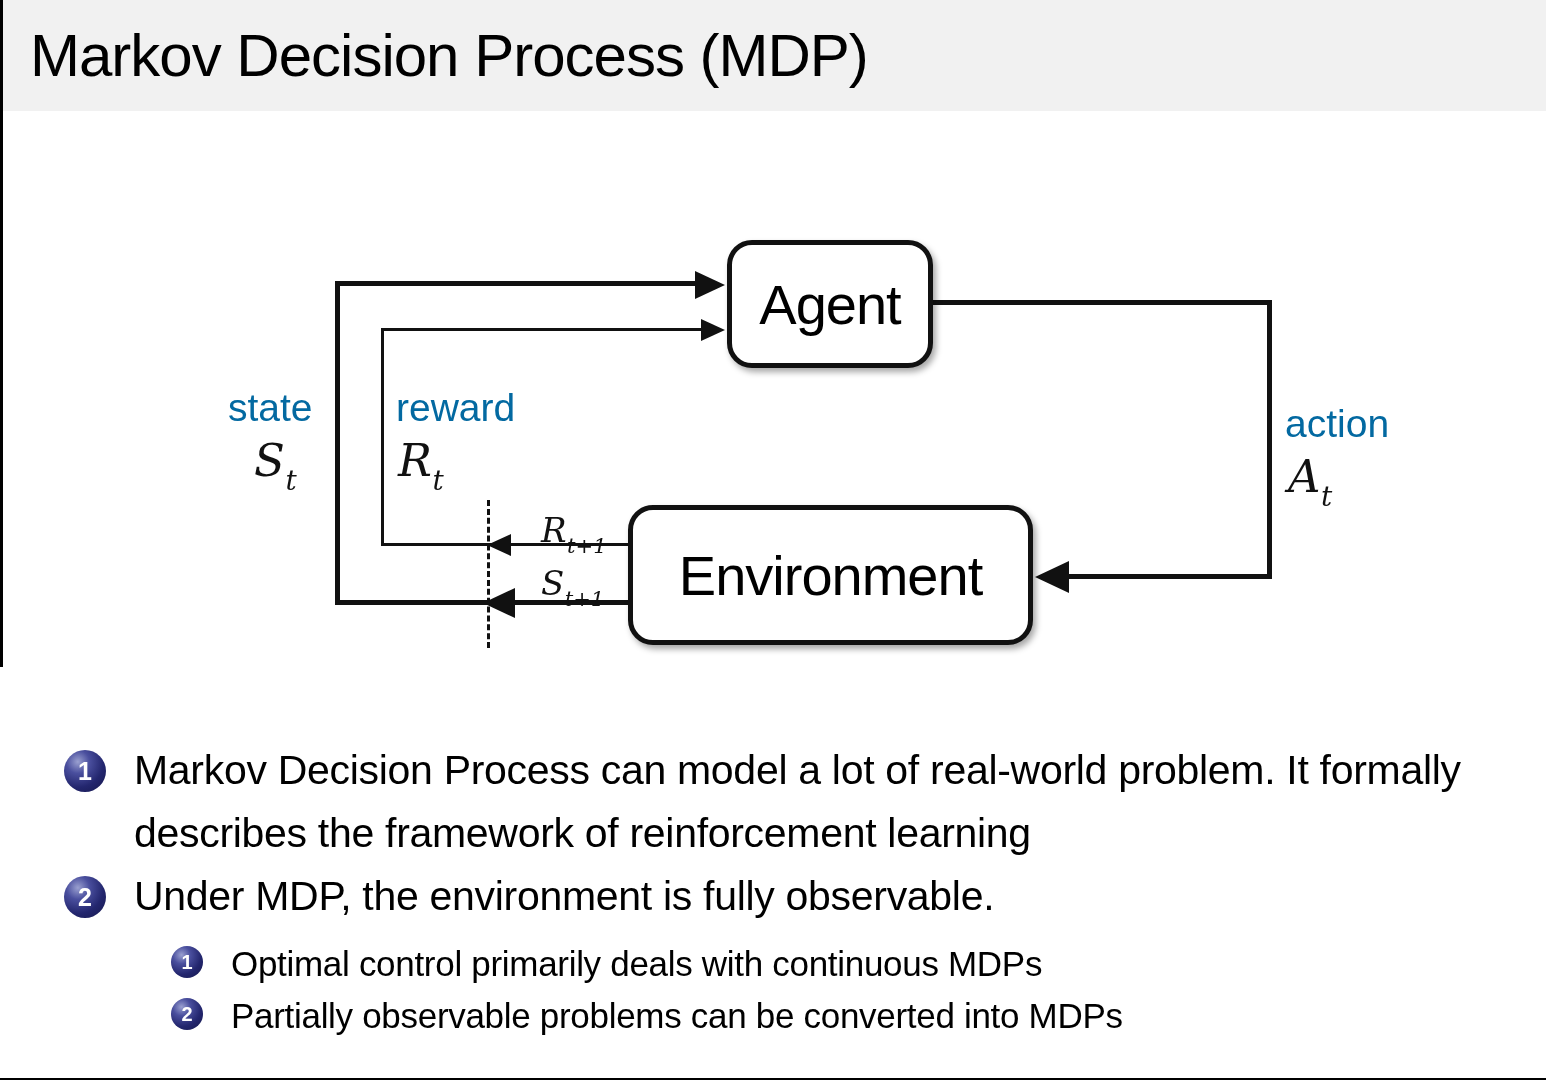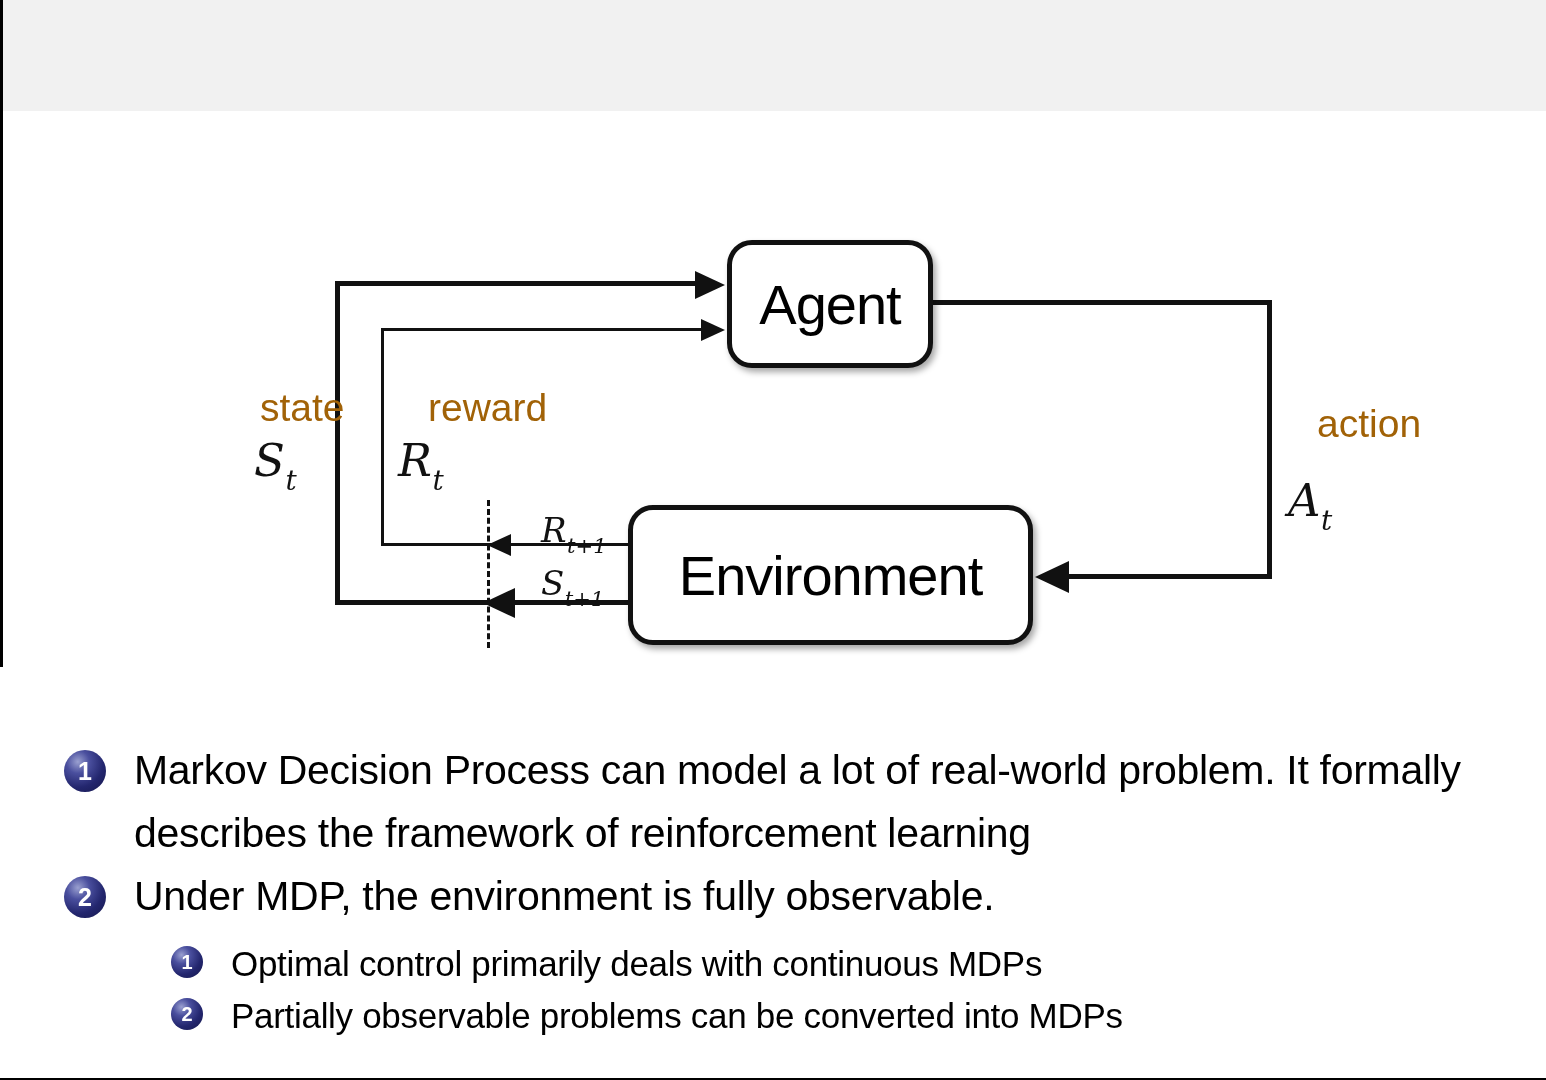--- a/index.html
+++ b/index.html
@@ -24,21 +24,21 @@
     box-shadow:3px 4px 6px rgba(0,0,0,0.35);z-index:10;
   }
   .node-label{font-size:56px;color:#000000;letter-spacing:-1px;}
   .arr{position:absolute;width:0;height:0;border-style:solid;z-index:5;}
   .arr-right-thick{border-width:14px 0 14px 30px;border-color:transparent transparent transparent #111;}
   .arr-right-thin{border-width:11px 0 11px 24px;border-color:transparent transparent transparent #111;}
   .arr-left-thin{border-width:11px 24px 11px 0;border-color:transparent #111 transparent transparent;}
   .arr-left-thick{border-width:15px 32px 15px 0;border-color:transparent #111 transparent transparent;}
   .arr-left-action{border-width:16px 34px 16px 0;border-color:transparent #111 transparent transparent;}
   .dash-line{position:absolute;width:0;border-left:3px dashed #111;}
-  .diag-label{position:absolute;font-size:39px;color:#a16207;white-space:nowrap;margin-left:32px;}
+  .diag-label{position:absolute;font-size:39px;color:#0369a1;white-space:nowrap;}
   .math{
     position:absolute;font-family:"DejaVu Serif",serif;font-style:italic;
     font-size:45px;color:#111;white-space:nowrap;
   }
   .math.small{font-size:34px;}
   .math sub{font-size:0.62em;font-style:italic;position:relative;bottom:-0.15em;left:0.02em;}
   
   .ball{
     position:absolute;border-radius:50%;color:#fff;display:flex;align-items:center;justify-content:center;
     background:radial-gradient(circle at 33% 28%, #9aa0d0 0%, #4a4f9e 28%, #23266e 62%, #15174a 100%);
@@ -49,20 +49,21 @@
   .btext{position:absolute;color:#000;}
   .btext.main{font-size:41px;line-height:63px;letter-spacing:-0.3px;}
   .btext.sub{font-size:35px;line-height:52px;letter-spacing:-0.3px;white-space:nowrap;}
 </style>
 </head>
 <body>
 
 <div id="slide">
 
   <div class="title-band"></div>
+  <div class="title-text">Markov Decision Process (MDP)</div>
 
   <div class="edge-left"></div>
   <div class="edge-bottom"></div>
 
   <div>
 
     <div class="ln" style="left:335px;top:281px;width:5px;height:324px;"></div>
     <div class="ln" style="left:335px;top:281px;width:360px;height:5px;"></div>
     <div class="ln" style="left:335px;top:600px;width:293px;height:5px;"></div>
     <div class="arr arr-right-thick" style="left:695px;top:271px;"></div>
@@ -91,21 +92,21 @@
     <div class="diag-label" style="left:228px;top:386px;">state</div>
     <div class="math" style="left:254px;top:434px;"><span>S</span><sub>t</sub></div>
 
     <div class="diag-label" style="left:396px;top:386px;">reward</div>
     <div class="math" style="left:398px;top:434px;"><span>R</span><sub>t</sub></div>
 
     <div class="math small" style="left:541px;top:483px;margin-top:27px;"><span>R</span><sub>t+1</sub></div>
     <div class="math small" style="left:541px;top:552px;margin-top:11px;"><span>S</span><sub>t+1</sub></div>
 
     <div class="diag-label" style="left:1285px;top:402px;">action</div>
-    <div class="math" style="left:1288px;top:474px;"><span>A</span><sub>t</sub></div>
+    <div class="math" style="left:1288px;top:450px;"><span>A</span><sub>t</sub></div>
   </div>
 
   <div>
 
     <div class="ball main" style="left:64px;top:750px;">1</div>
     <div class="btext main" style="left:134px;top:739px;width:1395px;">Markov Decision Process can model a lot of real-world problem. It formally describes the framework of reinforcement learning</div>
 
     <div class="ball main" style="left:64px;top:876px;">2</div>
     <div class="btext main" style="left:134px;top:865px;width:1395px;">Under MDP, the environment is fully observable.</div>
 

